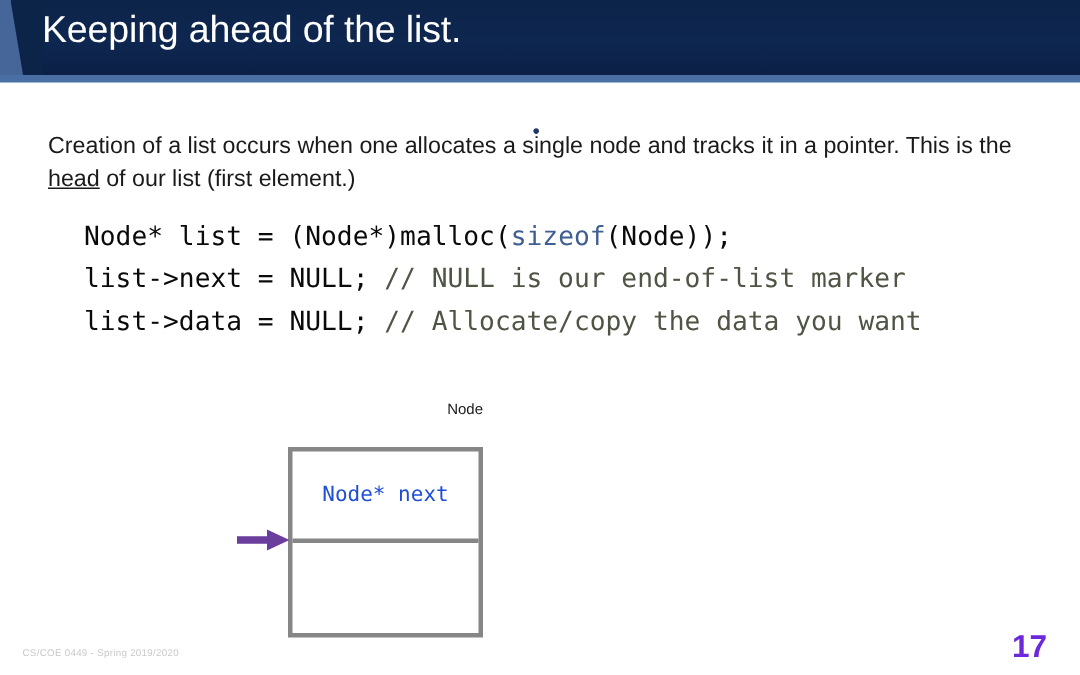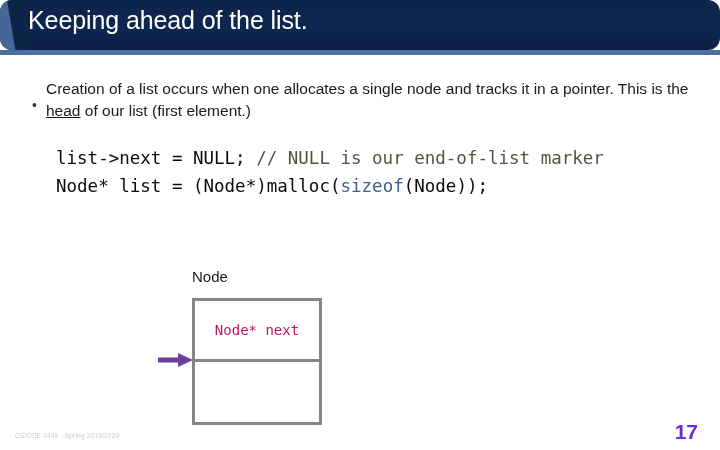--- a/index.html
+++ b/index.html
@@ -21,21 +21,20 @@
 
   
   .header {
     position: absolute;
     left: 0;
     top: 0;
     width: 720px;
     height: 50px;
     background: linear-gradient(180deg, #0d2449 0%, #0e2750 55%, #0c2047 100%);
     overflow: hidden;
-    border-radius: 12px;
   }
   .header-accent-left {
     position: absolute;
     left: 0;
     top: 0;
     width: 22px;
     height: 50px;
     background: #466699;
   }
   .header-accent-notch {
@@ -69,20 +68,21 @@
   
   .bullet-block {
     position: absolute;
     left: 32px;
     top: 78px;
     width: 660px;
   }
   .bullet-row {
     display: flex;
     align-items: center;
+    flex-direction: column;
   }
   .bullet-dot {
     flex: 0 0 auto;
     width: 14px;
     padding-top: 9px;
     color: #1f3864;
     font-size: 14px;
     line-height: 0;
   }
   .bullet-text {
@@ -108,42 +108,42 @@
   .tok-cmt { color: #4f5544; }
 
   
   .diagram { position: absolute; left: 0; top: 0; width: 720px; height: 450px; }
 
   .node-caption {
     position: absolute;
     left: 192px;
     top: 268px;
     width: 130px;
-    text-align: left;
-    font-size: 15px;
+    text-align: right;
+    font-size: 10px;
     color: #1a1a1a;
   }
 
   .node-box {
     position: absolute;
     left: 192px;
     top: 298px;
     width: 130px;
     height: 127px;
     border: 3px solid #868686;
     background: #ffffff;
   }
   .node-cell {
     height: 50%;
     display: flex;
     align-items: center;
     justify-content: center;
     font-family: "DejaVu Sans Mono", monospace;
     font-size: 14px;
-    color: #be185d;
+    color: #1d4ed8;
   }
   .node-cell.top { border-bottom: 3px solid #868686; }
 
   .ptr-label {
     position: absolute;
     left: 52px;
     top: 350px;
     font-family: "DejaVu Sans Mono", monospace;
     font-size: 14px;
     color: #0a0a0a;
@@ -187,21 +187,21 @@
   </div>
   <div class="header-underbar"></div>
 
   <div class="bullet-block">
     <div class="bullet-row">
       <span class="bullet-dot">•</span>
       <span class="bullet-text"><span>Creation of a list occurs when one allocates a single node and tracks it in a pointer. This is the </span><u>head</u><span> of our list (first element.)</span></span>
     </div>
   </div>
 
-  <div class="code-block"><div><span>list-&gt;next = NULL; </span><span class="tok-cmt">// NULL is our end-of-list marker</span></div><div><span>Node* list = (Node*)malloc(</span><span class="tok-kw">sizeof</span><span>(Node));</span></div></div>
+  <div class="code-block"><div><span>Node* list = (Node*)malloc(</span><span class="tok-kw">sizeof</span><span>(Node));</span></div><div><span>list-&gt;next = NULL; </span><span class="tok-cmt">// NULL is our end-of-list marker</span></div><div><span>list-&gt;data = NULL; </span><span class="tok-cmt">// Allocate/copy the data you want</span></div></div>
 
   <div class="diagram">
 
     <div class="node-caption">Node</div>
 
     <div class="node-box">
       <div class="node-cell top">Node* next</div>
     </div>
 
 

